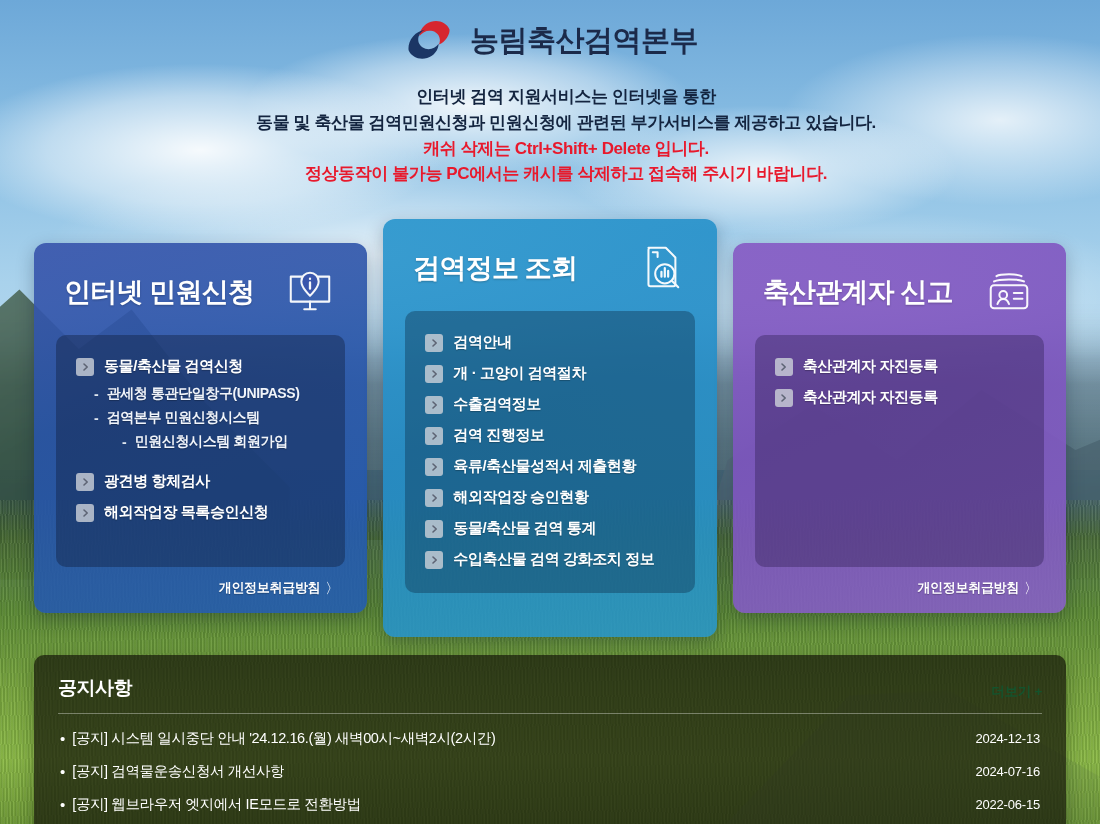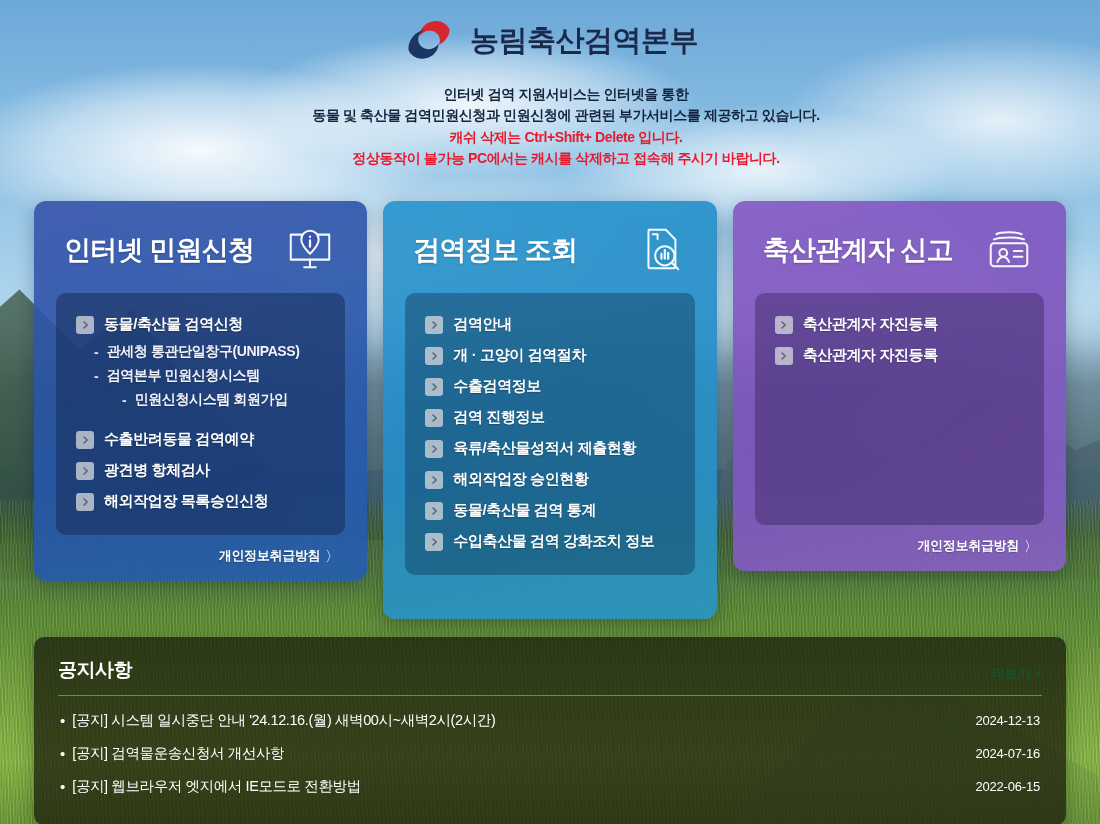--- a/index.html
+++ b/index.html
@@ -99,40 +99,40 @@
     font-weight: 700;
     color: #1b2a4a;
     letter-spacing: -0.5px;
     line-height: 1;
   }
   .intro {
     margin-top: 16px;
     line-height: 1.52;
   }
   .intro-line {
-    font-size: 14px;
+    font-size: 17px;
     font-weight: 600;
     color: #13243f;
     letter-spacing: -0.4px;
     margin-left: 32px;
   }
   .intro-line.warn {
     color: #e8192c;
     font-weight: 700;
   }
 
   
   .cards {
     position: relative;
     z-index: 5;
     display: flex;
     gap: 16px;
     padding: 0 34px;
     margin-top: 32px;
-    align-items: flex-start;
+    align-items: center;
   }
   .card {
     flex: 1 1 0;
     border-radius: 12px;
     padding: 22px 22px 14px 22px;
     min-height: 370px;
     display: flex;
     flex-direction: column;
     box-shadow: 0 6px 18px rgba(10,22,44,.28);
     position: relative;
@@ -351,28 +351,20 @@
             </div>
             <div class="sub-item lvl1">
               <span class="dash">-</span>
               <span class="sub-label">검역본부 민원신청시스템</span>
             </div>
             <div class="sub-item lvl2">
               <span class="dash">-</span>
               <span class="sub-label">민원신청시스템 회원가입</span>
             </div>
             <div class="gap-row"></div>
-            <div class="menu-item">
-              <span class="chev">
-                <svg width="9" height="10" viewBox="0 0 9 10" fill="none" stroke="#5d6474" stroke-width="1.6" stroke-linecap="round" stroke-linejoin="round">
-                  <path d="M3 2l3.2 3L3 8"></path>
-                </svg>
-              </span>
-              <span class="menu-label">수출반려동물 검역예약</span>
-            </div>
             <div class="menu-item">
               <span class="chev">
                 <svg width="9" height="10" viewBox="0 0 9 10" fill="none" stroke="#5d6474" stroke-width="1.6" stroke-linecap="round" stroke-linejoin="round">
                   <path d="M3 2l3.2 3L3 8"></path>
                 </svg>
               </span>
               <span class="menu-label">광견병 항체검사</span>
             </div>
             <div class="menu-item">
               <span class="chev">

